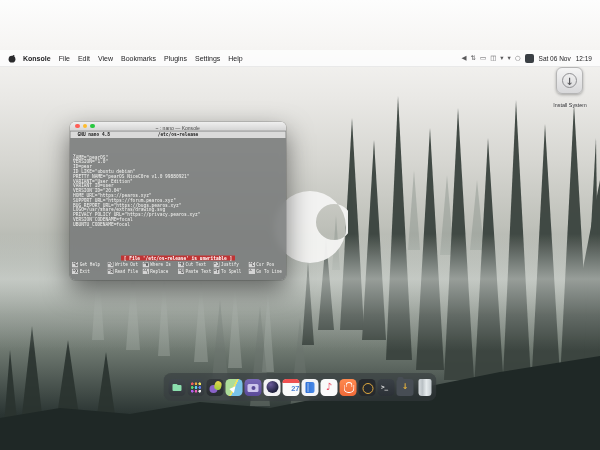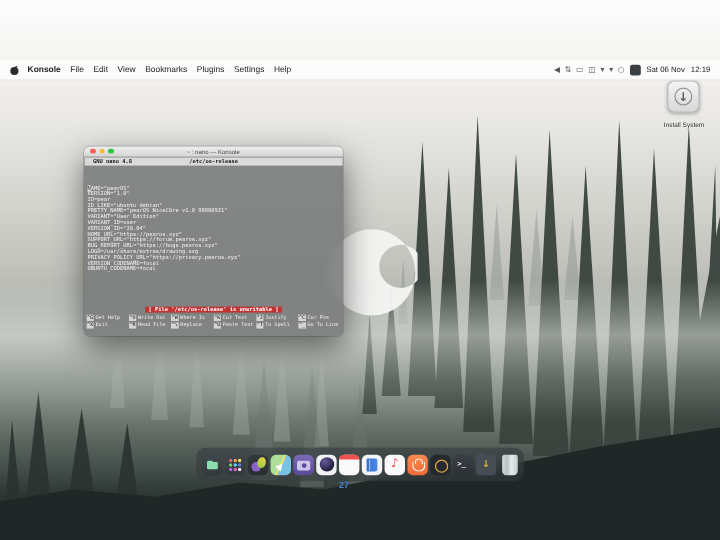--- a/index.html
+++ b/index.html
@@ -119,21 +119,21 @@
   .ic-photos::before { left:3px; top:5px; width:11px; height:8px; background:#cdc6ec; border-radius:1.5px; }
   .ic-photos::after { left:6.5px; top:7px; width:4px; height:4px; border-radius:50%; background:#5a4a98; }
 
   .ic-browser { background:#f2f2f4; }
   .ic-browser::before { left:2.5px; top:2.5px; width:12px; height:12px; border-radius:50%;
     background:radial-gradient(circle at 35% 30%, #6a5a9a, #1d1f3a 72%); }
 
   .ic-calendar { background:#fafafa; }
   .cal-top { position:absolute; top:0; left:0; right:0; height:4px; background:#ef5050;
     border-radius:4.5px 4.5px 0 0; }
-  .cal-day { position:absolute; top:20px; left:0; right:0; text-align:left;
+  .cal-day { position:absolute; top:4px; left:0; right:0; text-align:right;
     font:bold 7.5px/12px "Liberation Sans", sans-serif; color:#4a7fd4; font-style:normal; }
 
   .ic-books { background:#f4f4f6; }
   .ic-books::before { left:4px; top:3px; width:9px; height:11px; border-radius:1px 2px 2px 1px;
     background:linear-gradient(90deg,#2e6fd4,#4a8ae8); }
   .ic-books::after { left:5.5px; top:4px; width:1px; height:9px; background:rgba(255,255,255,.55); }
 
   .ic-music { background:#fafafa; }
   .ic-music::before { content:"♪"; left:0; right:0; text-align:center;
     font:bold 10px/16px "DejaVu Sans", sans-serif; color:#ef3e56; }

